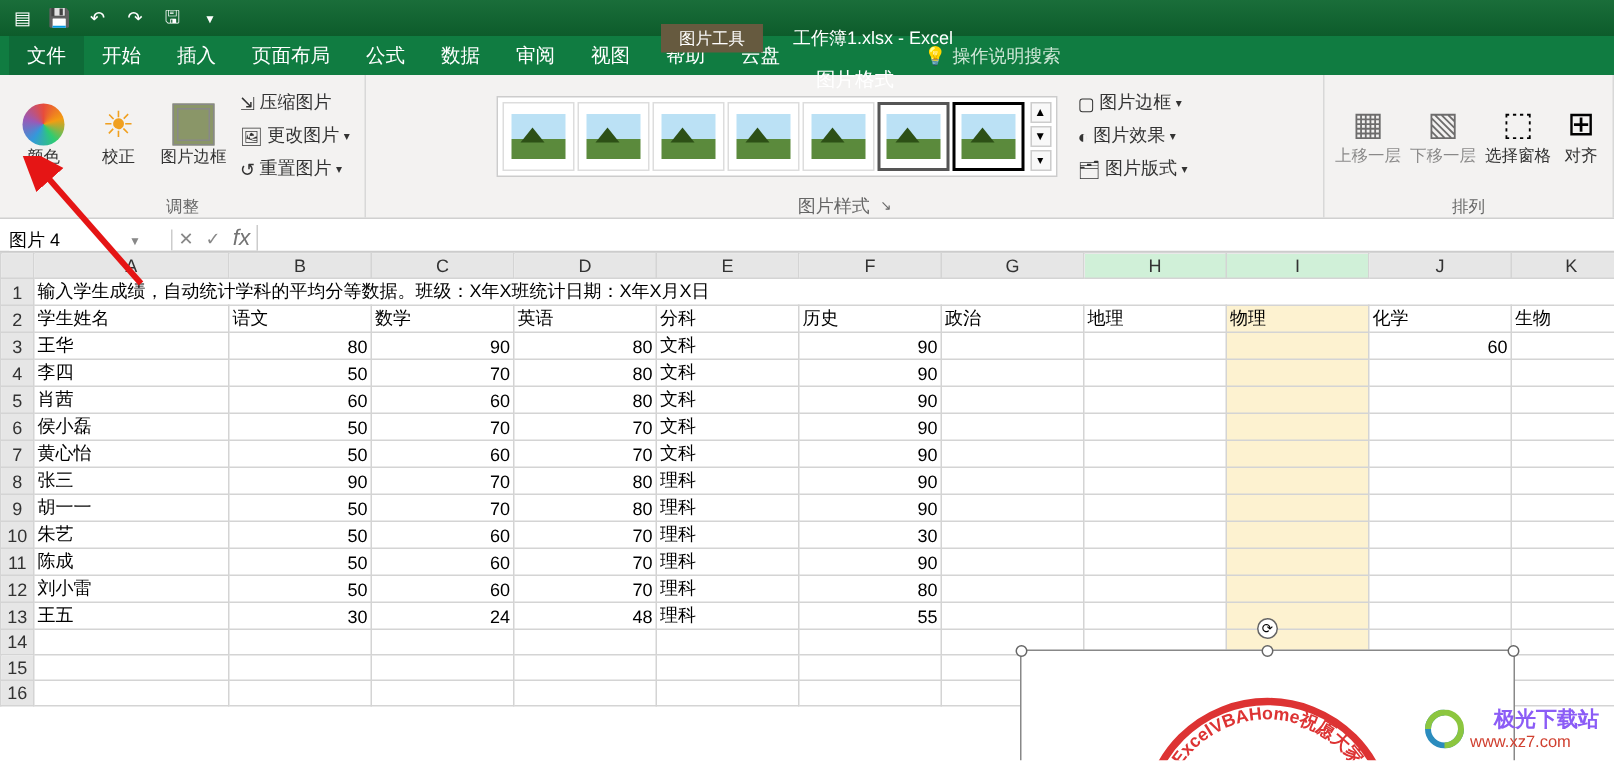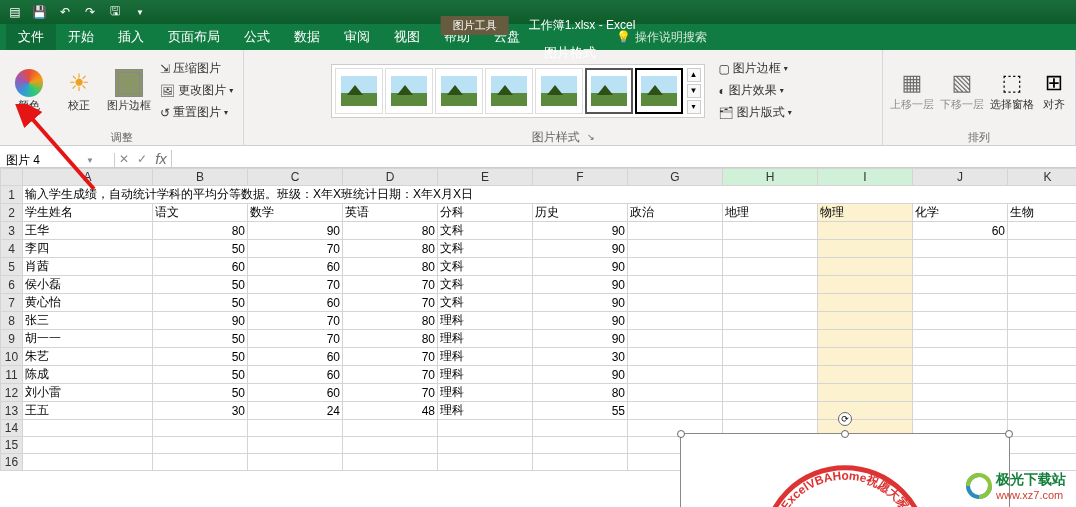--- a/index.html
+++ b/index.html
@@ -72,21 +72,21 @@
 
 .stamp-box{position:absolute;left:680px;top:265px;width:330px;height:223px;border:1px solid #888;background:#fff;}
 .stamp-handle{width:8px;height:8px;background:#fff;border:1px solid #666;border-radius:50%;position:absolute;}
 .h-tl{left:-4px;top:-4px;}.h-tr{right:-4px;top:-4px;}
 .h-tm{left:50%;top:-4px;margin-left:-4px;}
 .rotate-handle{position:absolute;left:50%;top:-22px;margin-left:-7px;width:14px;height:14px;border:1px solid #666;border-radius:50%;background:#fff;font-size:9px;display:flex;align-items:center;justify-content:center;}
 .stamp-box svg{width:100%;height:100%;}
 
 
 .watermark{position:absolute;right:10px;bottom:6px;display:flex;align-items:center;gap:4px;}
-.watermark-text{color:#15803d;font-size:14px;font-weight:bold;}
+.watermark-text{color:#8b5cf6;font-size:14px;font-weight:bold;margin-left:16px;}
 .watermark-sub{color:#d04030;font-size:11px;}
 .logo-swirl{width:26px;height:26px;}
 </style>
 </head>
 <body>
 
 <div class="title-bar">
   <div class="qat">
     <span class="qat-btn">▤</span>
     <span class="qat-btn">💾</span>

